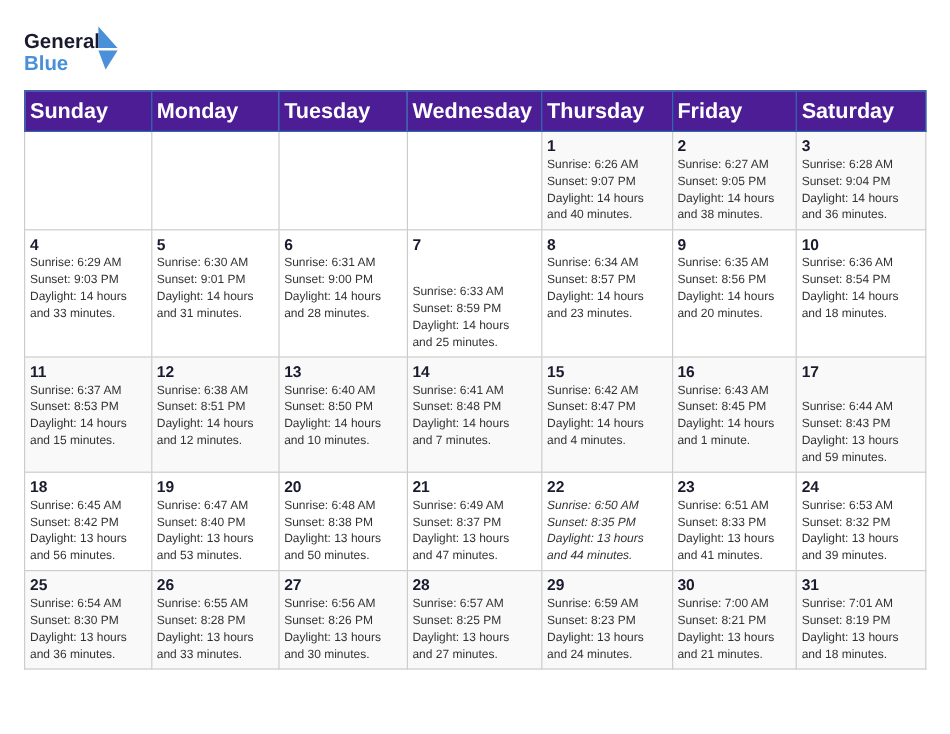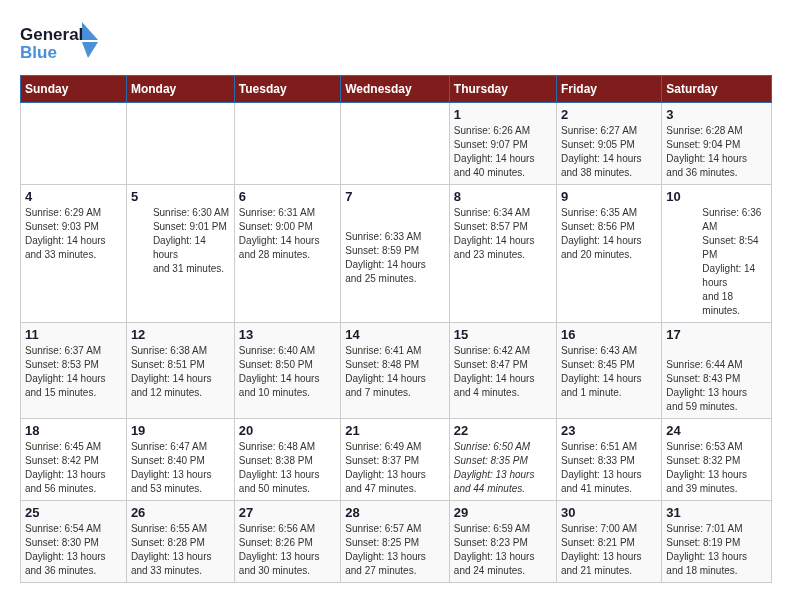--- a/index.html
+++ b/index.html
@@ -33,25 +33,25 @@
     .subtitle {
       font-size: 16px;
       color: #444;
     }
     table {
       width: 100%;
       border-collapse: collapse;
       font-size: 11px;
     }
     thead tr th {
-      background-color: #7f1d1d;
+      background-color: #4c1d95;
       color: white;
       padding: 6px 4px;
       text-align: left;
-      font-size: 12px;
+      font-size: 18px;
       font-weight: bold;
       border: 1px solid #2a6aaf;
     }
     tbody tr td {
       border: 1px solid #ccc;
       vertical-align: top;
       padding: 4px;
       width: 113px;
       min-height: 70px;
       background: #fff;
@@ -135,21 +135,21 @@
       <tr>
         <td>
           <div class="day-number">4</div>
           <div class="day-info" style="white-space: pre-line;">Sunrise: 6:29 AM
 Sunset: 9:03 PM
 Daylight: 14 hours
 and 33 minutes.</div>
         </td>
         <td>
           <div class="day-number">5</div>
-          <div class="day-info" style="white-space: pre-line; margin-left: 22px;">Sunrise: 6:30 AM
+          <div class="day-info" style="white-space: pre-line;">Sunrise: 6:30 AM
 Sunset: 9:01 PM
 Daylight: 14 hours
 and 31 minutes.</div>
         </td>
         <td>
           <div class="day-number">6</div>
           <div class="day-info" style="white-space: pre-line;">Sunrise: 6:31 AM
 Sunset: 9:00 PM
 Daylight: 14 hours
 and 28 minutes.</div>
@@ -170,21 +170,21 @@
         </td>
         <td>
           <div class="day-number">9</div>
           <div class="day-info" style="white-space: pre-line;">Sunrise: 6:35 AM
 Sunset: 8:56 PM
 Daylight: 14 hours
 and 20 minutes.</div>
         </td>
         <td>
           <div class="day-number">10</div>
-          <div class="day-info" style="white-space: pre-line; margin-left: 36px;">Sunrise: 6:36 AM
+          <div class="day-info" style="white-space: pre-line;">Sunrise: 6:36 AM
 Sunset: 8:54 PM
 Daylight: 14 hours
 and 18 minutes.</div>
         </td>
       </tr>
       <tr>
         <td>
           <div class="day-number">11</div>
           <div class="day-info" style="white-space: pre-line;">Sunrise: 6:37 AM
 Sunset: 8:53 PM

